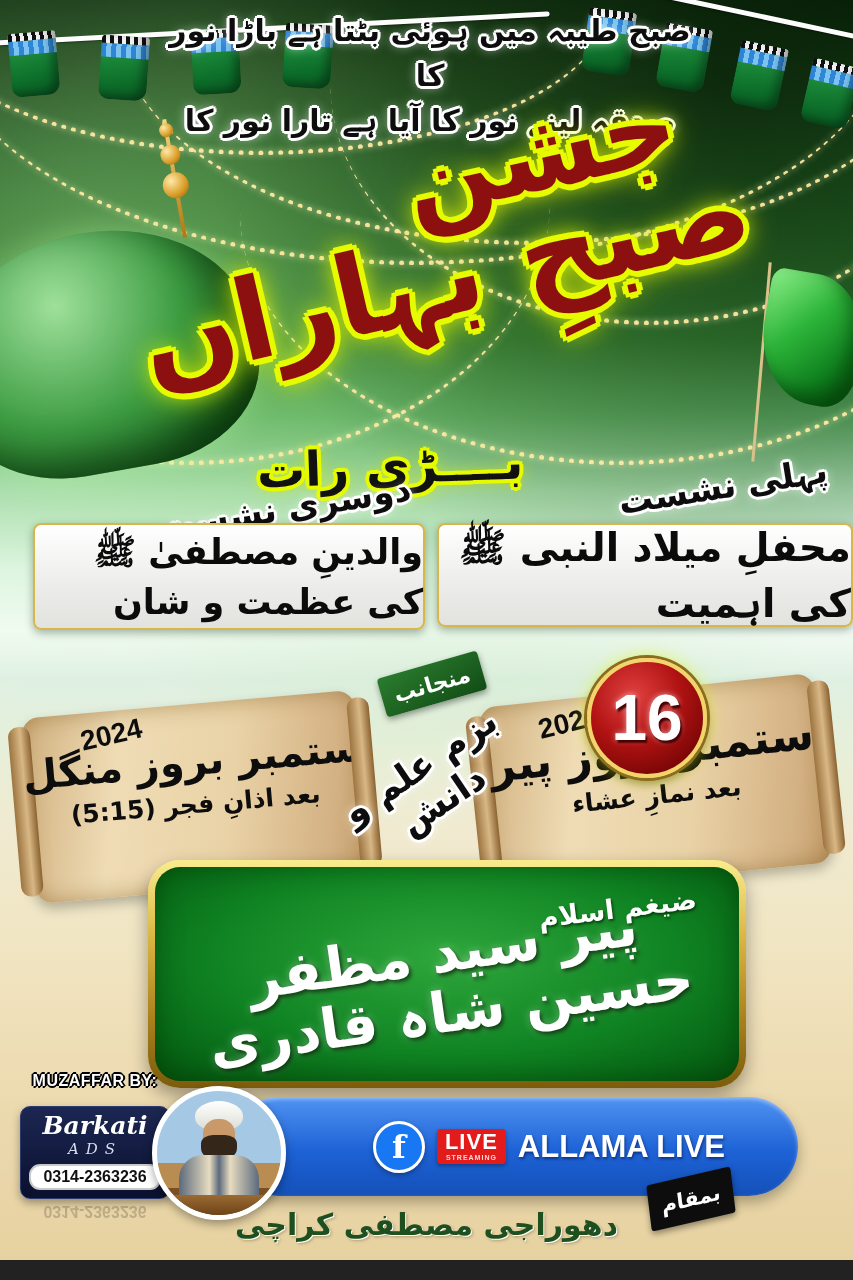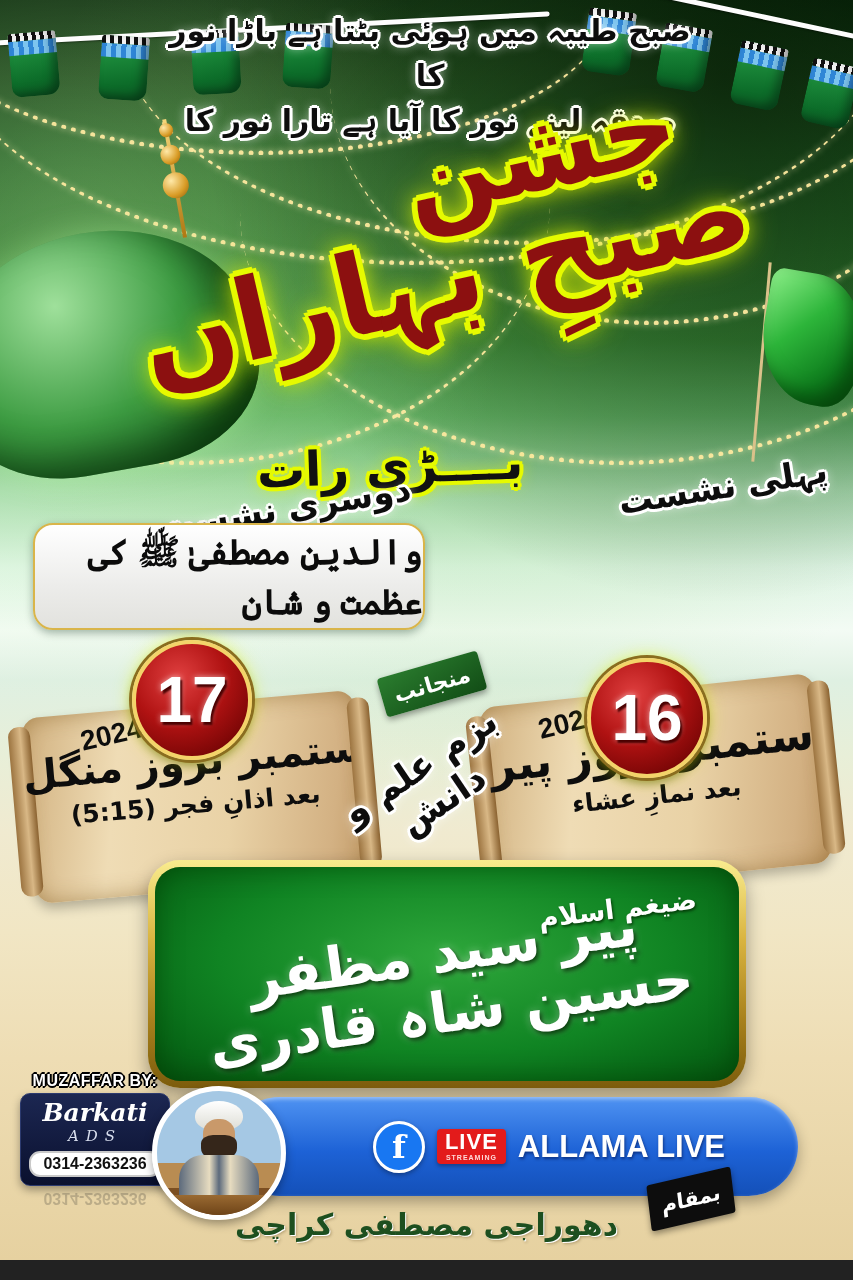--- a/index.html
+++ b/index.html
@@ -58,22 +58,22 @@
   .couplet{left:165px;top:8px;width:530px;text-align:center;color:#0d0d0d;font-size:30px;line-height:1.5;}
   
   .main-title{left:125px;top:128px;width:650px;height:340px;transform:rotate(-13deg);
     text-align:center;color:#8c1010;line-height:.95;}
   .main-title .w1{display:block;font-size:105px;transform:translateX(120px);}
   .main-title .w2{display:block;font-size:112px;margin-top:-6px;}
   .subtitle{left:210px;top:438px;width:360px;text-align:center;font-size:48px;color:#111;transform:rotate(-2deg);}
   
   .sess-label{color:#0d0d0d;font-size:34px;text-align:center;}
   .sess-box{background:linear-gradient(180deg,#ffffff,#ececea 60%,#e2e2de);
-    border:2px solid #d9b54a;border-radius:20px;box-shadow:0 3px 8px rgba(0,40,20,.35);
-    display:flex;align-items:center;justify-content:center;color:#0b0b0b;font-family:Liberation Serif, serif;}
+    border:2px solid #d9b54a;border-radius:8px;box-shadow:0 3px 8px rgba(0,40,20,.35);
+    display:flex;align-items:center;justify-content:center;color:#0b0b0b;}
   .sb1{left:437px;top:523px;width:412px;height:100px;font-size:39px;}
   .sb2{left:33px;top:523px;width:388px;height:103px;font-size:35px;}
   .sl1{left:608px;top:466px;width:230px;transform:rotate(-9deg);}
   .sl2{left:150px;top:488px;width:270px;transform:rotate(-9deg);}
   
   .parch{position:absolute;background:linear-gradient(100deg,#cfae7c,#efdcb5 28%,#e9d2a6 60%,#d3b183 88%,#c19a66);
     border-radius:20px/32px;box-shadow:inset 0 0 22px rgba(120,80,20,.45),0 6px 12px rgba(0,0,0,.25);}
   .parch::before,.parch::after{content:"";position:absolute;top:8px;bottom:8px;width:22px;border-radius:10px;
     background:linear-gradient(90deg,#9c7440,#d9b886 55%,#8a6230);}
   .parch::before{left:-10px;}  .parch::after{right:-10px;}
@@ -107,21 +107,21 @@
     font-size:25px;padding:3px 30px;white-space:nowrap;box-shadow:0 3px 8px rgba(0,0,0,.4);}
   .honor{position:absolute;right:42px;top:26px;color:#fff;font-size:27px;transform:rotate(-7deg);
     text-shadow:1px 2px 3px rgba(0,40,0,.8);}
   .sp-name{position:absolute;left:50%;top:54%;transform:translate(-50%,-50%) rotate(-8deg);
     width:500px;text-align:center;color:#fff;font-size:56px;line-height:1.08;
     text-shadow:2px 3px 4px rgba(0,40,0,.8),0 0 10px rgba(255,255,255,.35);}
   
   .des{left:20px;top:1072px;width:150px;text-align:center;}
   .des-label{color:#fff;font-size:16px;letter-spacing:.5px;
     text-shadow:-2px 0 0 #000,2px 0 0 #000,0 -2px 0 #000,0 2px 0 #000,-1px -1px 0 #000,1px 1px 0 #000;}
-  .des-card{margin-top:3px;background:linear-gradient(180deg,#1c2752,#0a102e);border:1px solid #2c3a6e;
+  .des-card{margin-top:16px;background:linear-gradient(180deg,#1c2752,#0a102e);border:1px solid #2c3a6e;
     border-radius:10px;padding:6px 8px 8px;box-shadow:0 4px 8px rgba(0,0,0,.35);}
   .des-name{color:#fff;font-family:"DejaVu Serif","Liberation Serif",serif;font-style:italic;
     font-weight:bold;font-size:25px;line-height:1;}
   .des-sub{color:#d8deee;font-family:"DejaVu Serif","Liberation Serif",serif;font-style:italic;
     font-size:15px;letter-spacing:7px;margin-top:2px;}
   .des-phone{margin-top:6px;background:#fff;border:2px solid #c9c9c9;border-radius:11px;
     color:#101010;font-size:16px;font-weight:bold;font-family:"Liberation Sans",sans-serif;padding:2px 0;}
   .des-reflect{margin-top:3px;transform:scaleY(-1);opacity:.22;color:#222;font-size:16px;
     font-weight:bold;font-family:"Liberation Sans",sans-serif;}
   
@@ -203,43 +203,43 @@
     <div>صدقہ لینے نور کا آیا ہے تارا نور کا</div>
   </div>
 
   <div class="abs main-title u oy-big">
     <span class="w1">جشن</span>
     <span class="w2">صبحِ بہاراں</span>
   </div>
   <div class="abs subtitle u oy">بــــڑی رات</div>
 
   <div class="abs sess-label sl1 u ow">پہلی نشست</div>
+  <div class="abs sess-box sb1 u">
+    <span>محفلِ میلاد النبی ﷺ کی اہمیت</span>
+  </div>
 
   <div class="abs sess-label sl2 u ow">دوسری نشست</div>
   <div class="abs sess-box sb2 u">
     <span>والدینِ مصطفیٰ ﷺ کی عظمت و شان</span>
   </div>
 
   <div class="abs" style="left:475px;top:628px;width:375px;height:270px;">
     <div class="badge" style="left:112px;top:2px;margin-top:28px;">
       <span>16</span>
     </div>
     <div class="parch" style="left:8px;top:62px;width:345px;height:190px;transform:rotate(-6deg);">
       <div class="scroll-txt">
         <div class="scroll-year">2024</div>
         <div class="scroll-main u">ستمبر بروز پیر</div>
         <div class="scroll-time u">بعد نمازِ عشاء</div>
       </div>
     </div>
   </div>
 
   <div class="abs" style="left:18px;top:638px;width:370px;height:270px;">
-    <div class="badge" style="left:114px;top:2px;">
-      <span>17</span>
-    </div>
     <div class="parch" style="left:6px;top:66px;width:342px;height:186px;transform:rotate(-5deg);">
       <div class="scroll-txt">
         <div class="scroll-year">2024</div>
         <div class="scroll-main u" style="font-size:40px;">ستمبر بروز منگل</div>
         <div class="scroll-time u">بعد اذانِ فجر (5:15)</div>
       </div>
     </div>
   </div>
 
   <div class="abs org-ribbon u">منجانب</div>

